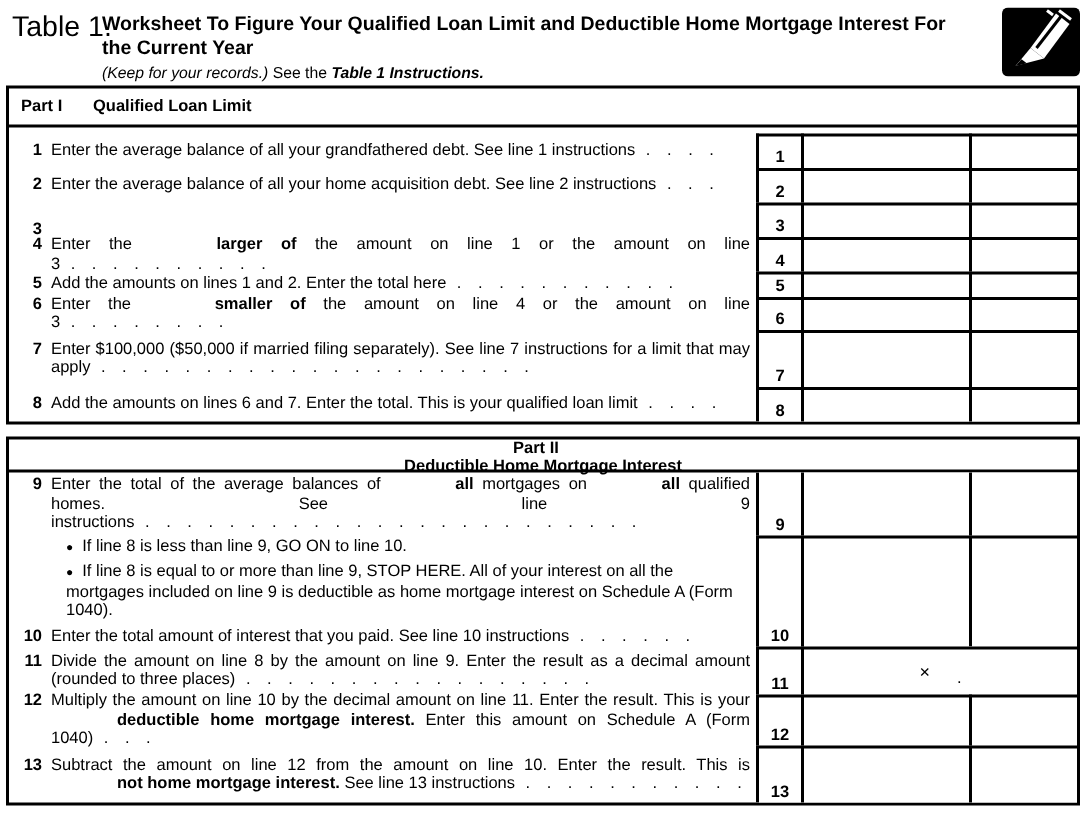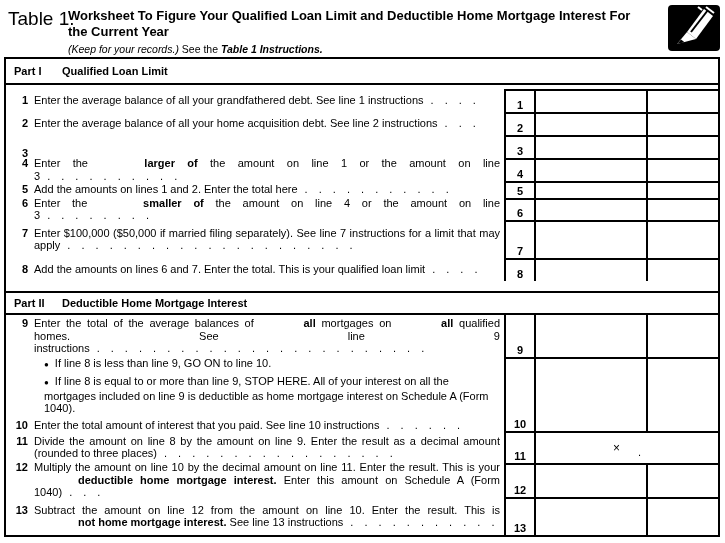--- a/index.html
+++ b/index.html
@@ -9,25 +9,25 @@
   
   .hdr-label{position:absolute;left:8px;top:8px;font-size:19px;}
   .hdr-title{position:absolute;left:68px;top:8px;width:566px;font-size:13px;font-weight:bold;line-height:16px;}
   .hdr-note{position:absolute;left:68px;top:43px;font-size:10.5px;}
   .hdr-note .it{font-style:italic;}
   .hdr-note .bi{font-style:italic;font-weight:bold;}
   .sheet-icon{position:absolute;left:668px;top:5px;}
 
   
   .ptable{position:absolute;left:4px;width:716px;border:2px solid #000;box-sizing:border-box;background:#fff;}
-  #part1{top:57px;height:256px;}
+  #part1{top:57px;height:226px;}
   #part2{top:291px;height:246px;}
   .part-head{display:flex;align-items:center;border-bottom:2px solid #000;font-weight:bold;}
   #part1 .part-head{height:24px;}
-  #part2 .part-head{height:20px;}
+  #part2 .part-head{height:20px;flex-direction:column;}
   .part-label{width:48px;padding-left:8px;flex:none;}
 
   
   .wrow{display:flex;box-sizing:border-box;}
   .wrow.gap-top{margin-top:4px;}
   .txt{flex:1;display:flex;flex-direction:column;justify-content:center;
        padding:1px 4px 1px 6px;box-sizing:border-box;min-width:0;}
   .para{position:relative;padding-left:22px;line-height:12.5px;text-align:justify;}
   .para .rownum{position:absolute;left:0;top:0;width:16px;font-weight:bold;text-align:right;}
   .para.bullet{padding-left:32px;margin-bottom:4px;text-align:left;}

